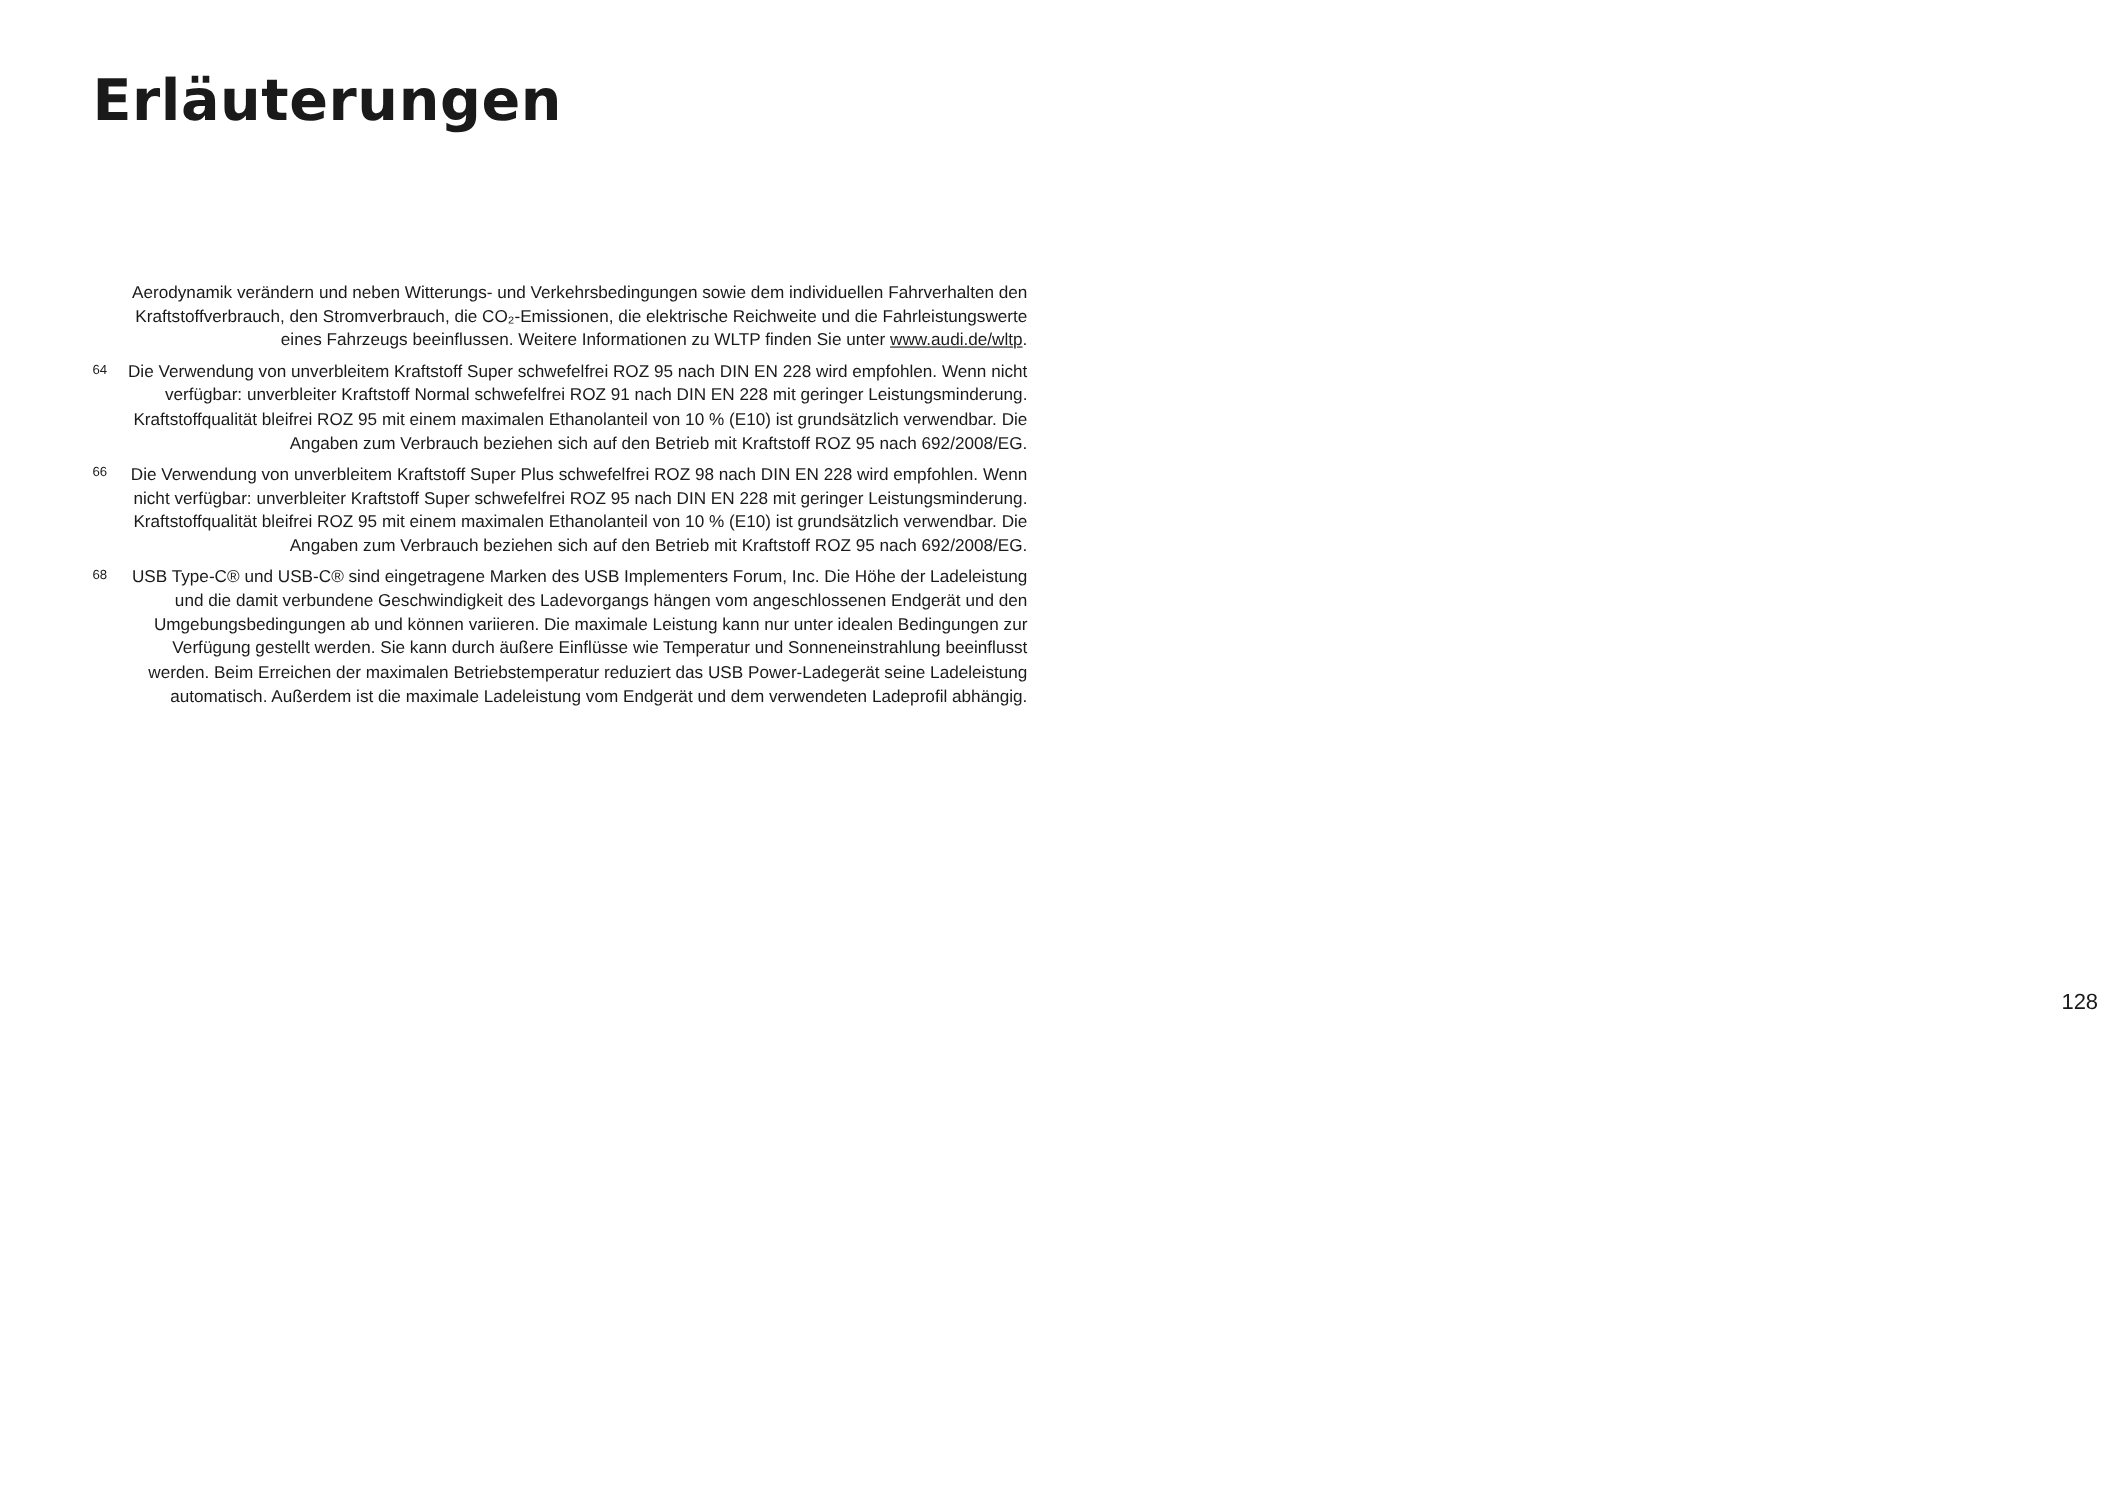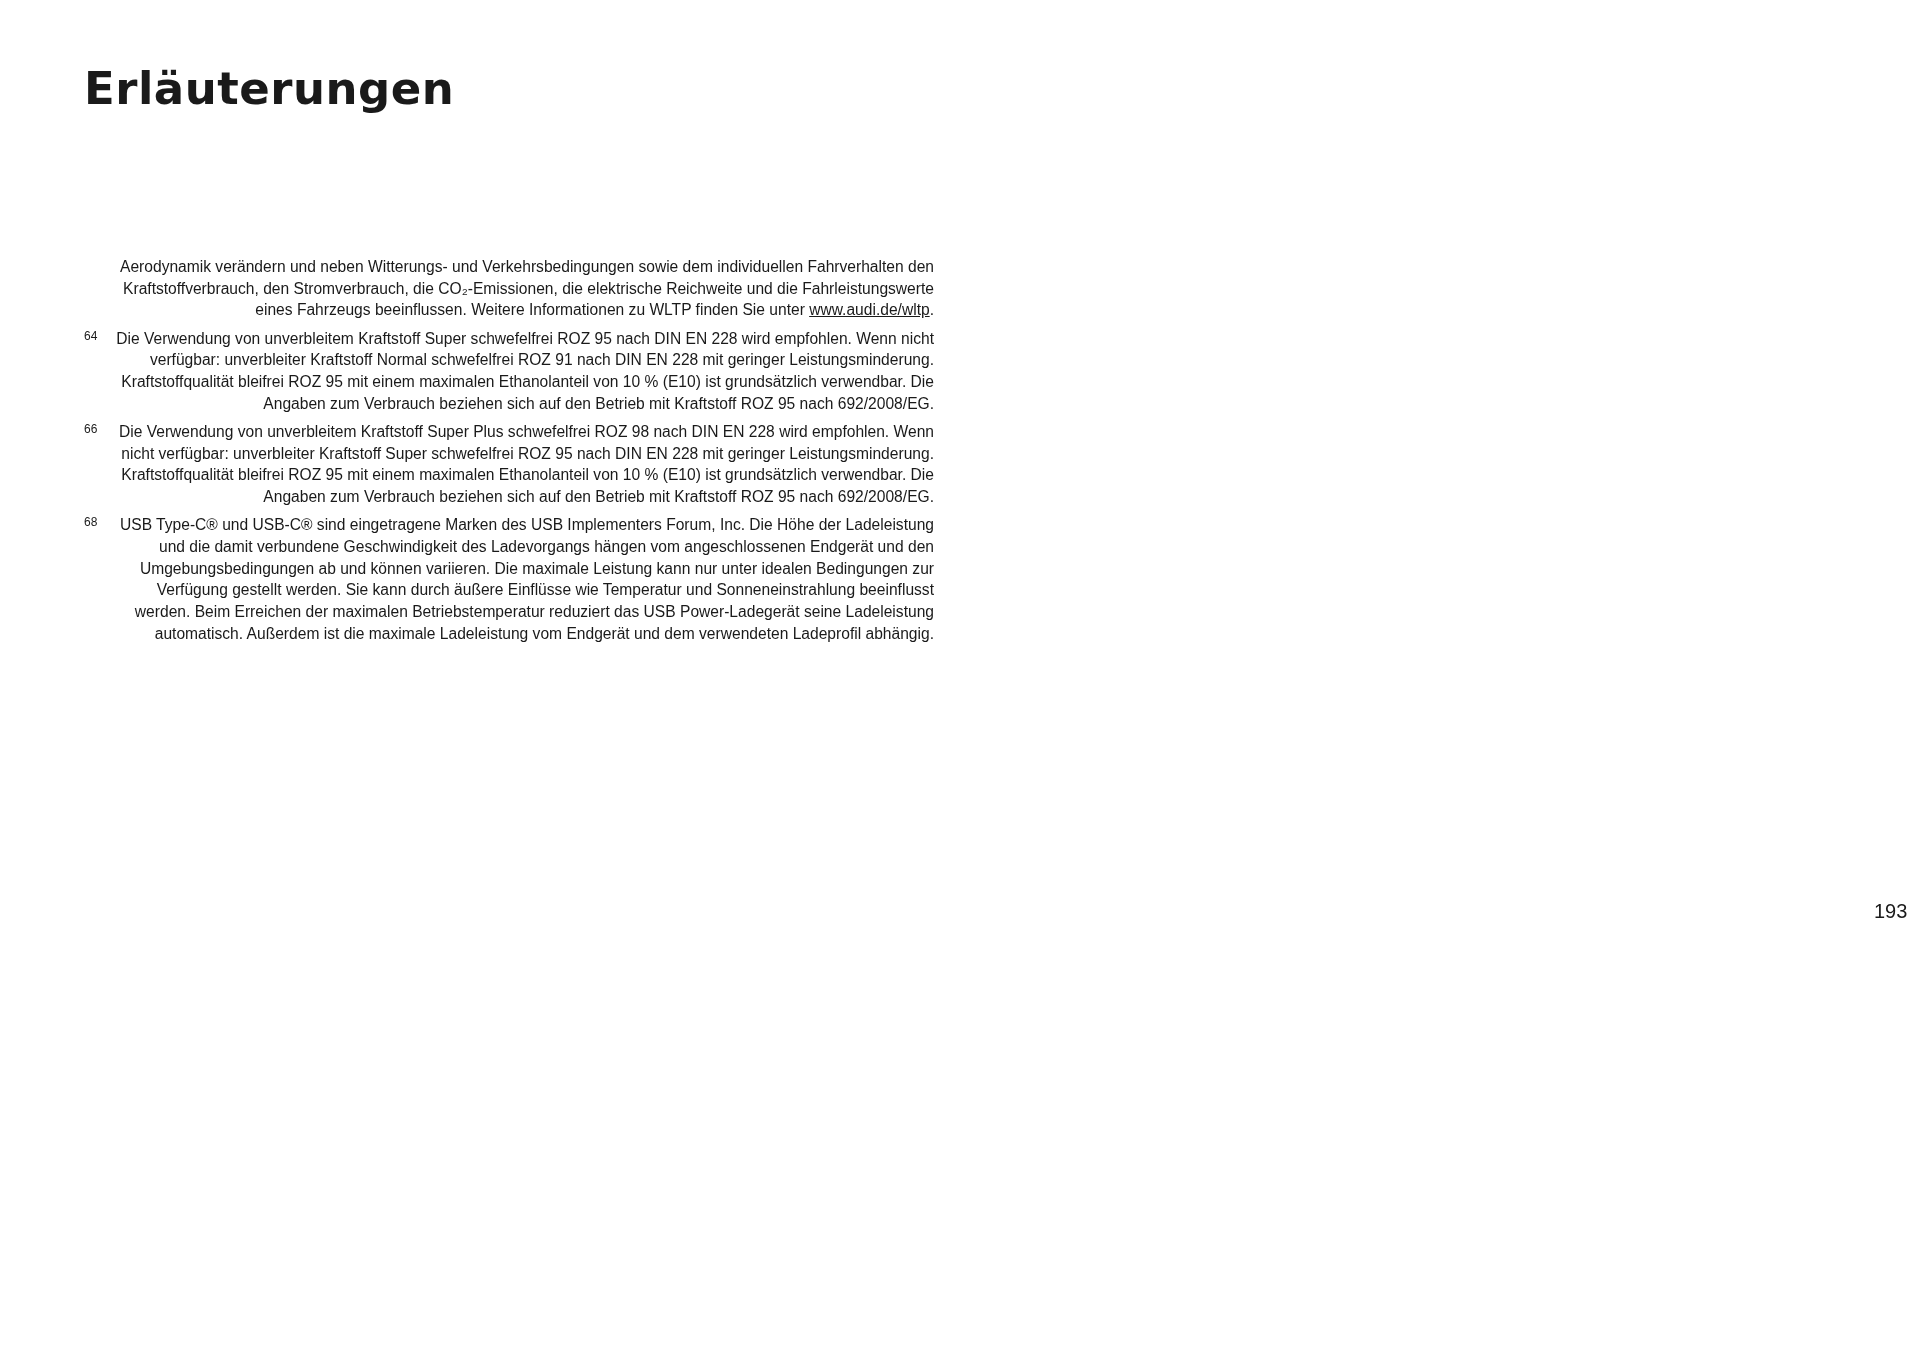--- a/index.html
+++ b/index.html
@@ -1,20 +1,20 @@
 <!DOCTYPE html>
 <html><head>
 <meta charset="utf-8">
 <style>
   html, body { margin:0; padding:0; background:#ffffff; }
   body { width:1920px; height:1358px; position:relative; overflow:hidden;
          font-family:"DejaVu Sans", sans-serif; color:#1a1a1a; }
   .title { position:absolute; left:84px; top:66px; margin:0;
            font-family:"DejaVu Sans", sans-serif; font-weight:bold;
-           font-size:45px; letter-spacing:0.5px; color:#1a1a1a; line-height:1; }
+           font-size:52px; letter-spacing:0.5px; color:#1a1a1a; line-height:1; }
   .notes { position:absolute; left:84px; top:256px; width:850px;
            font-family:"Liberation Sans", sans-serif; font-size:15.6px; line-height:21.7px; }
   .note { position:relative; padding-left:19px; margin-bottom:6.5px;text-align:right; }
   .note .num { position:absolute; left:0; top:-2px; font-size:12px; }
   .note.plain { padding-left:0; }
   .note a { color:#1a1a1a; text-decoration:underline; }
   .pagenum { position:absolute; left:1874px; top:900px; font-family:"Liberation Sans", sans-serif;
              font-size:20px; color:#1a1a1a; }
 </style>
 </head>
@@ -33,13 +33,13 @@
   <div class="note">
     <span class="num">66</span>
     <span>Die Verwendung von unverbleitem Kraftstoff Super Plus schwefelfrei ROZ 98 nach DIN EN 228 wird empfohlen. Wenn nicht verfügbar: unverbleiter Kraftstoff Super schwefelfrei ROZ 95 nach DIN EN 228 mit geringer Leistungsminderung. Kraftstoffqualität bleifrei ROZ 95 mit einem maximalen Ethanolanteil von 10 % (E10) ist grundsätzlich verwendbar. Die Angaben zum Verbrauch beziehen sich auf den Betrieb mit Kraftstoff ROZ 95 nach 692/2008/EG.</span>
   </div>
   <div class="note">
     <span class="num">68</span>
     <span>USB Type-C® und USB-C® sind eingetragene Marken des USB Implementers Forum, Inc. Die Höhe der Ladeleistung und die damit verbundene Geschwindigkeit des Ladevorgangs hängen vom angeschlossenen Endgerät und den Umgebungsbedingungen ab und können variieren. Die maximale Leistung kann nur unter idealen Bedingungen zur Verfügung gestellt werden. Sie kann durch äußere Einflüsse wie Temperatur und Sonneneinstrahlung beeinflusst werden. Beim Erreichen der maximalen Betriebstemperatur reduziert das USB Power-Ladegerät seine Ladeleistung automatisch. Außerdem ist die maximale Ladeleistung vom Endgerät und dem verwendeten Ladeprofil abhängig.</span>
   </div>
 </div>
 
-<div class="pagenum">193</div>
+<div class="pagenum">128</div>
 
 </body></html>

